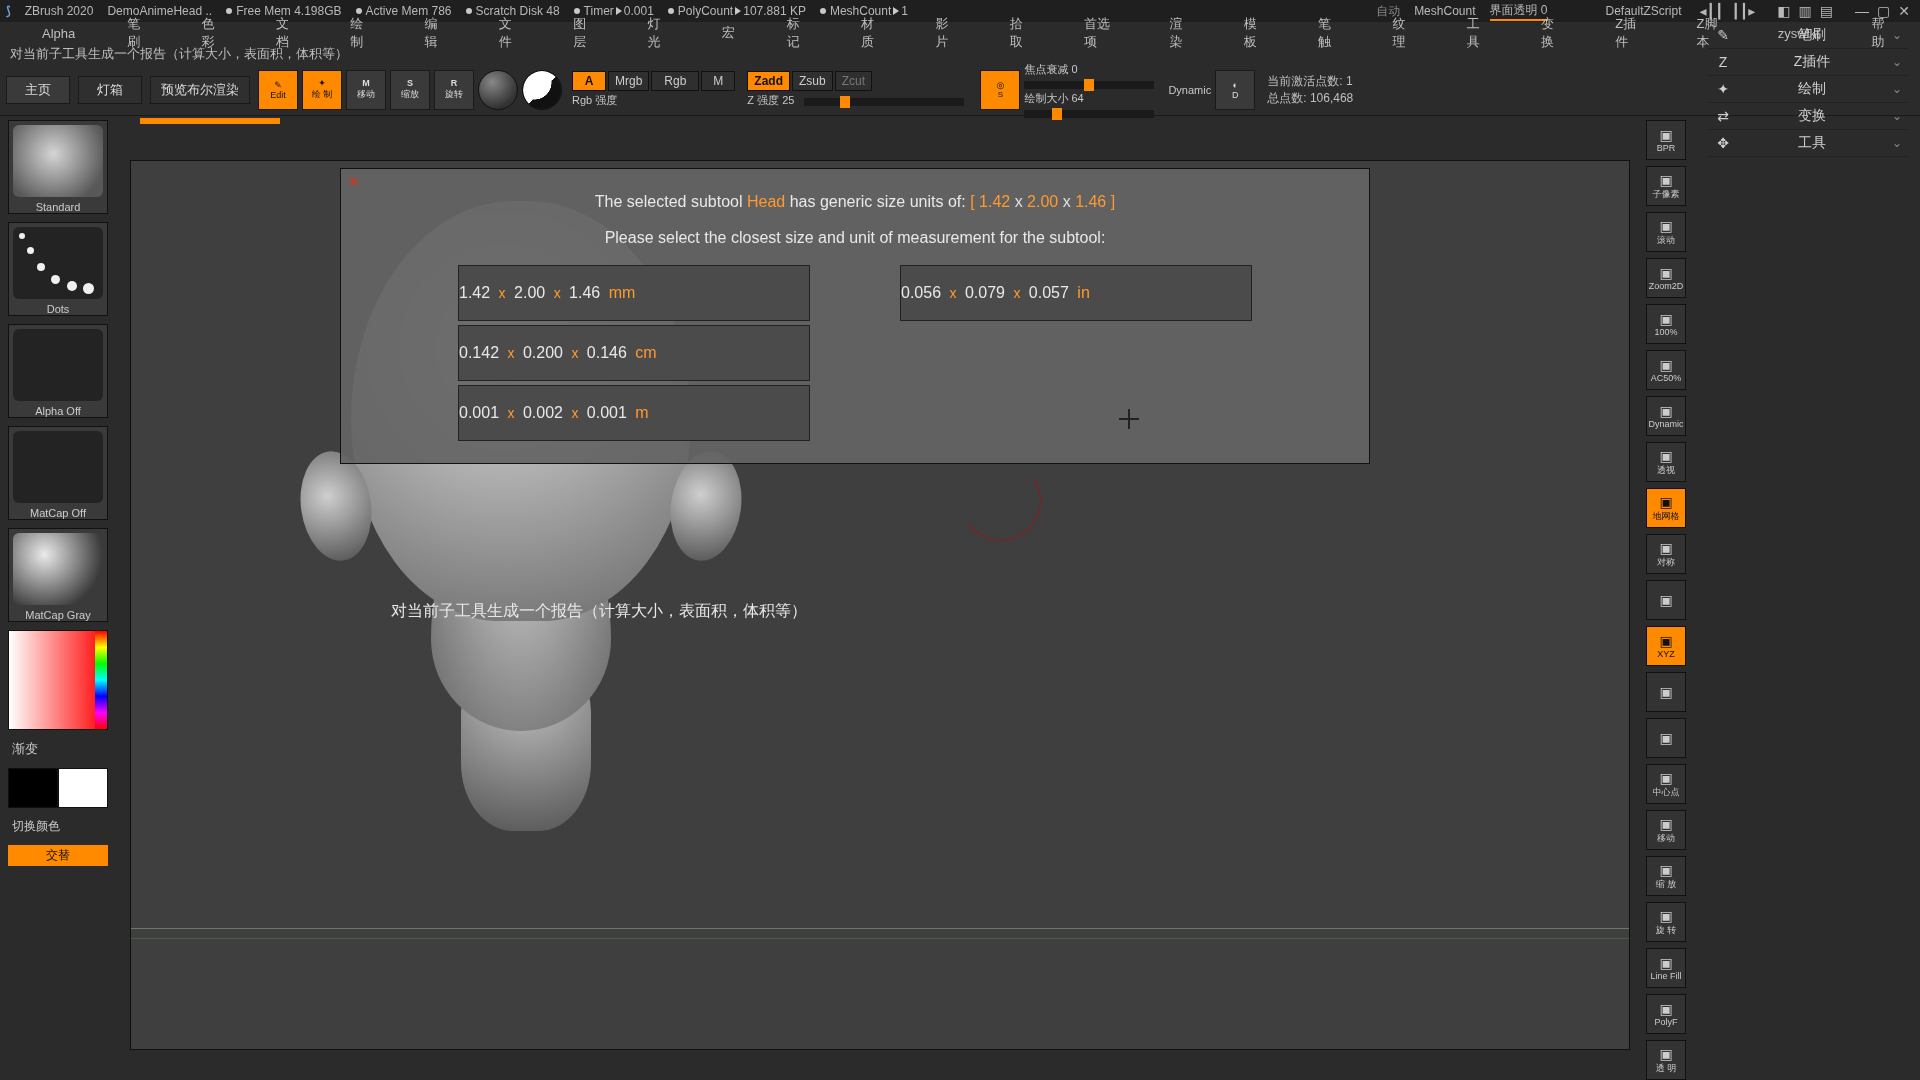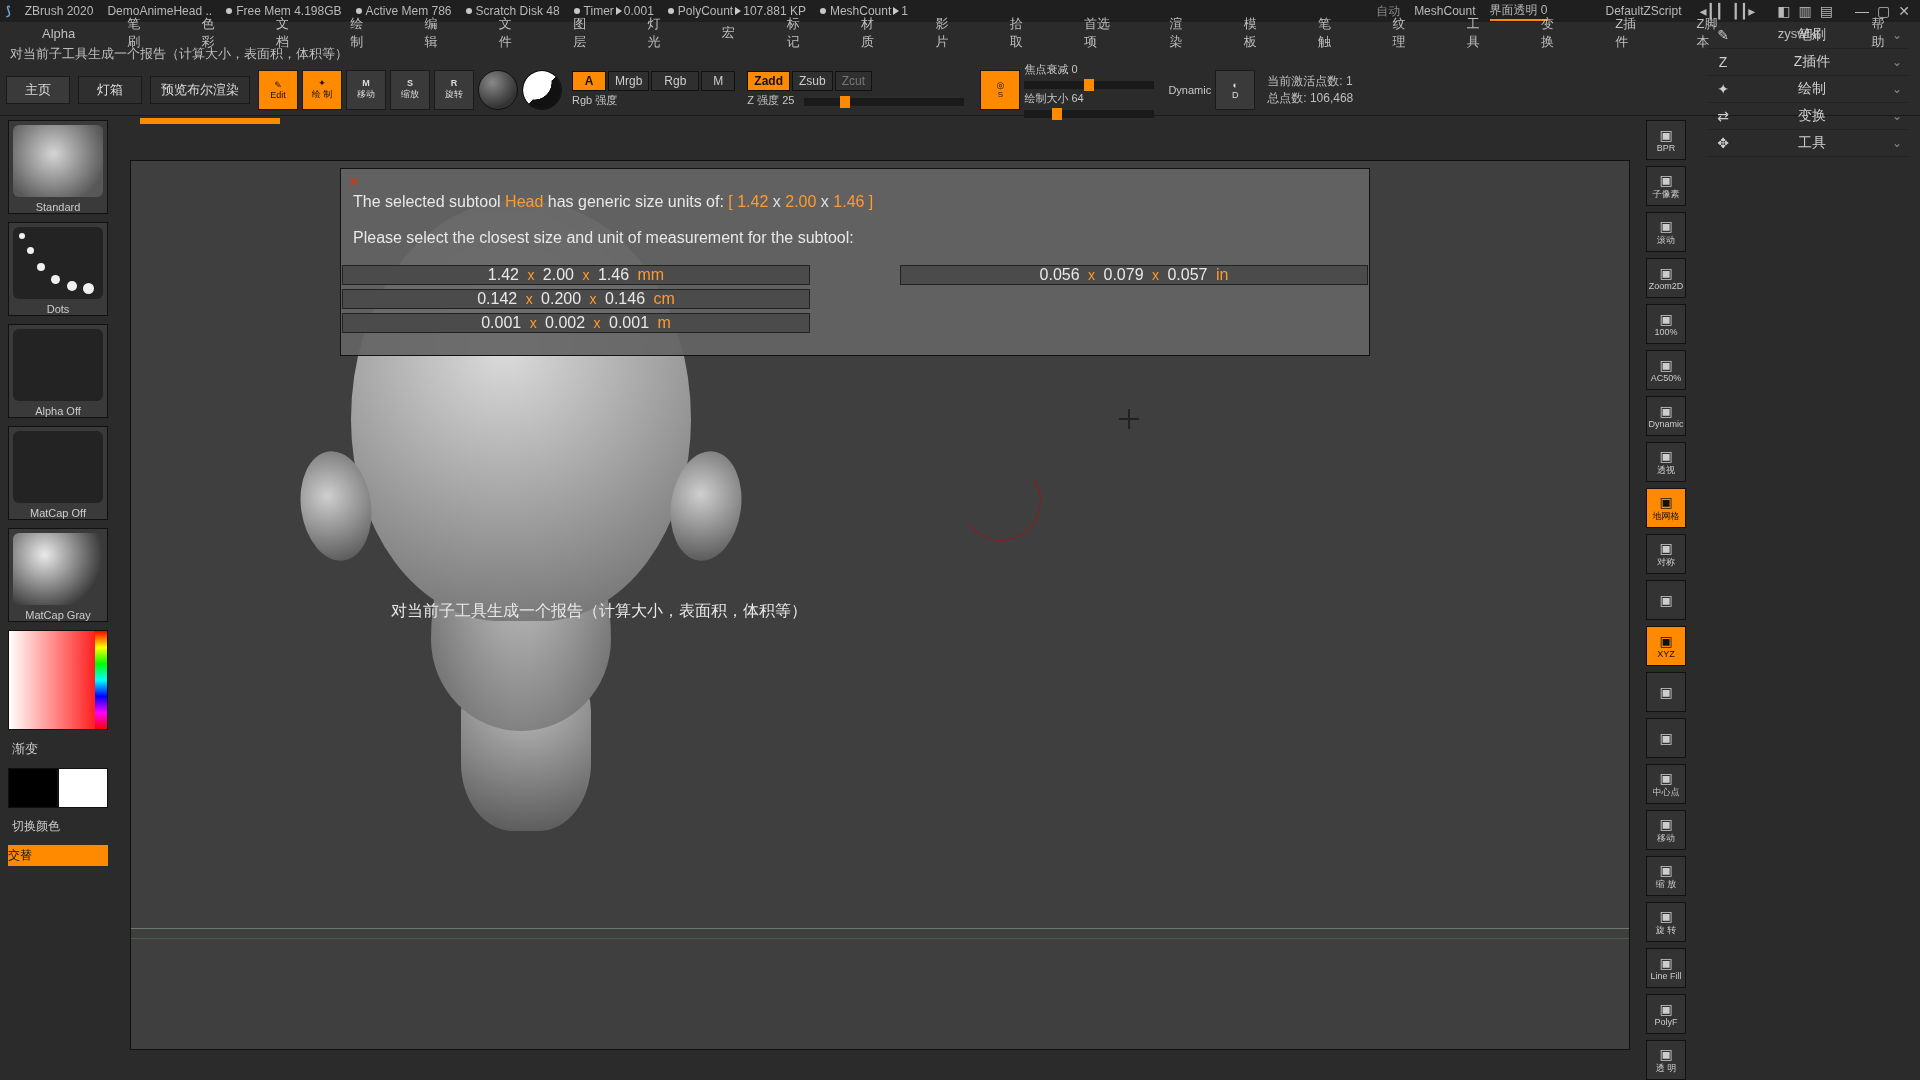--- a/index.html
+++ b/index.html
@@ -44,21 +44,21 @@
   .leftcol .pbox .thumb { width:90px; height:72px; border-radius:6px; margin:4px 0; }
   .swirl { background: radial-gradient(circle at 45% 40%, #d5d5d5, #585858 80%); }
   .dotsfx { background:#232323; position:relative; }
   .dotsfx .d { position:absolute; width:10px; height:10px; border-radius:50%; background:#f0f0f0; }
   .alphabox, .texbox { background:#232323; }
   .matbox { background: radial-gradient(circle at 35% 30%, #eaeaea, #3a3a3a 75%); border-radius:50%; }
   .colorpick { width:100px; height:100px; background: linear-gradient(to right, #fff, #ff0000); position:relative; border:1px solid #111; }
   .colorpick .hue { position:absolute; right:0; top:0; bottom:0; width:12px; background: linear-gradient(#f00,#ff0,#0f0,#0ff,#00f,#f0f,#f00); }
   .swatches { display:flex; width:100px; height:40px; }
   .swatches .sw { flex:1; border:1px solid #111; }
-  .oblk { background:#ff8a00; color:#111; width:100px; text-align:left; font-size:12px; padding:2px 0; }
+  .oblk { background:#ff8a00; color:#111; width:100px; text-align:center; font-size:12px; padding:2px 0; }
 
   
   .rtcol { position:absolute; right:230px; top:120px; width:48px; display:flex; flex-direction:column; gap:6px; align-items:center; }
   .rtcol .ric { width:40px; height:40px; background:#333; border:1px solid #111; display:flex; flex-direction:column; align-items:center; justify-content:center; font-size:9px; color:#ccc; }
   .rtcol .ric.orange { background:#ff8a00; color:#111; }
 
   
   .farright { position:absolute; right:12px; top:22px; width:200px; }
   .farright .prow { display:flex; align-items:center; justify-content:space-between; padding:4px 6px; font-size:14px; color:#d0d0d0; border-bottom:1px solid #222; }
   .farright .prow .glyph { width:18px; text-align:center; }
@@ -75,26 +75,26 @@
   .head .ear.l { left:10px; top:250px; transform:rotate(-8deg); }
   .head .ear.r { left:380px; top:250px; transform:rotate(8deg); }
   .brush-circle { position:absolute; left:830px; top:300px; width:80px; height:80px; border:1px solid #8b1c1c; border-radius:50%; border-left-color:transparent; border-top-color:transparent; transform:rotate(10deg); }
   .canvas .hint { position:absolute; left:260px; top:440px; color:#e8e8e8; font-size:16px; }
   .floor { position:absolute; left:0; right:0; bottom:120px; height:1px; border-top:1px solid #6a7a6a; }
   .floor2 { position:absolute; left:0; right:0; bottom:110px; height:1px; border-top:1px solid #4a5a4a; }
 
   
   .modal { position:absolute; left:340px; top:168px; width:1030px; background:rgba(100,100,100,0.92); border:1px solid #111; padding:18px 12px 22px 12px; }
   .modal .close { position:absolute; left:8px; top:4px; color:#cc3a1a; font-size:16px; font-weight:bold; }
-  .modal .line1, .modal .line2 { text-align:left; font-size:16px; color:#e8e8e8; margin:6px 0 18px 0; }
+  .modal .line1, .modal .line2 { text-align:center; font-size:16px; color:#e8e8e8; margin:6px 0 18px 0; }
   .modal .hl { color:#ff9a2e; }
   .modal .dim { color:#e0e0e0; }
   .modal .opts { display:flex; gap:90px; justify-content:center; }
   .modal .optcol { display:flex; flex-direction:column; gap:4px; }
-  .modal .optbtn { width:468px; background:#4b4b4b; border:1px solid #222; text-align:center; padding:0 0; font-size:16px; color:#e8e8e8; }
+  .modal .optbtn { width:352px; background:#4b4b4b; border:1px solid #222; padding:18px 0; font-size:16px; color:#e8e8e8; }
   .modal .unit { color:#ff9a2e; margin-left:4px; }
   .modal .x { color:#ff9a2e; margin:0 4px; font-size:14px; }
 
   
   .cross { position:absolute; left:778px; top:240px; width:20px; height:20px; color:#222; }
   .cross::before, .cross::after { content:""; position:absolute; background:#222; }
   .cross::before { left:9px; top:0; width:2px; height:20px; }
   .cross::after  { top:9px; left:0; height:2px; width:20px; }
 </style>
 </head>

